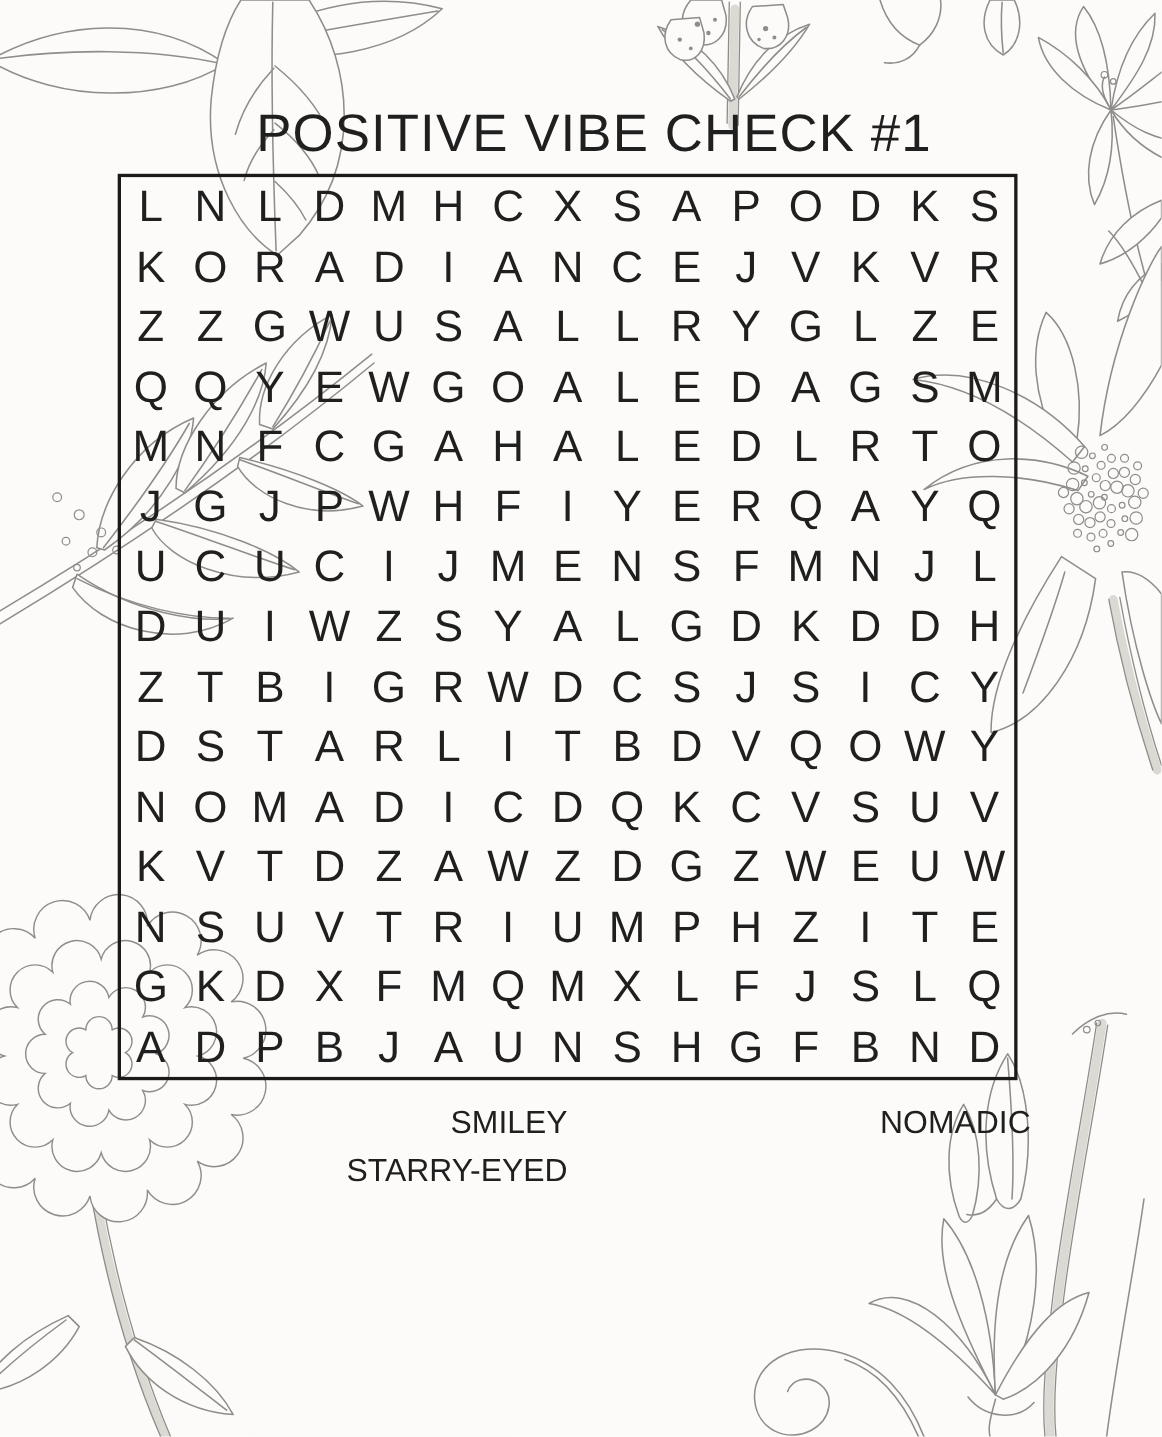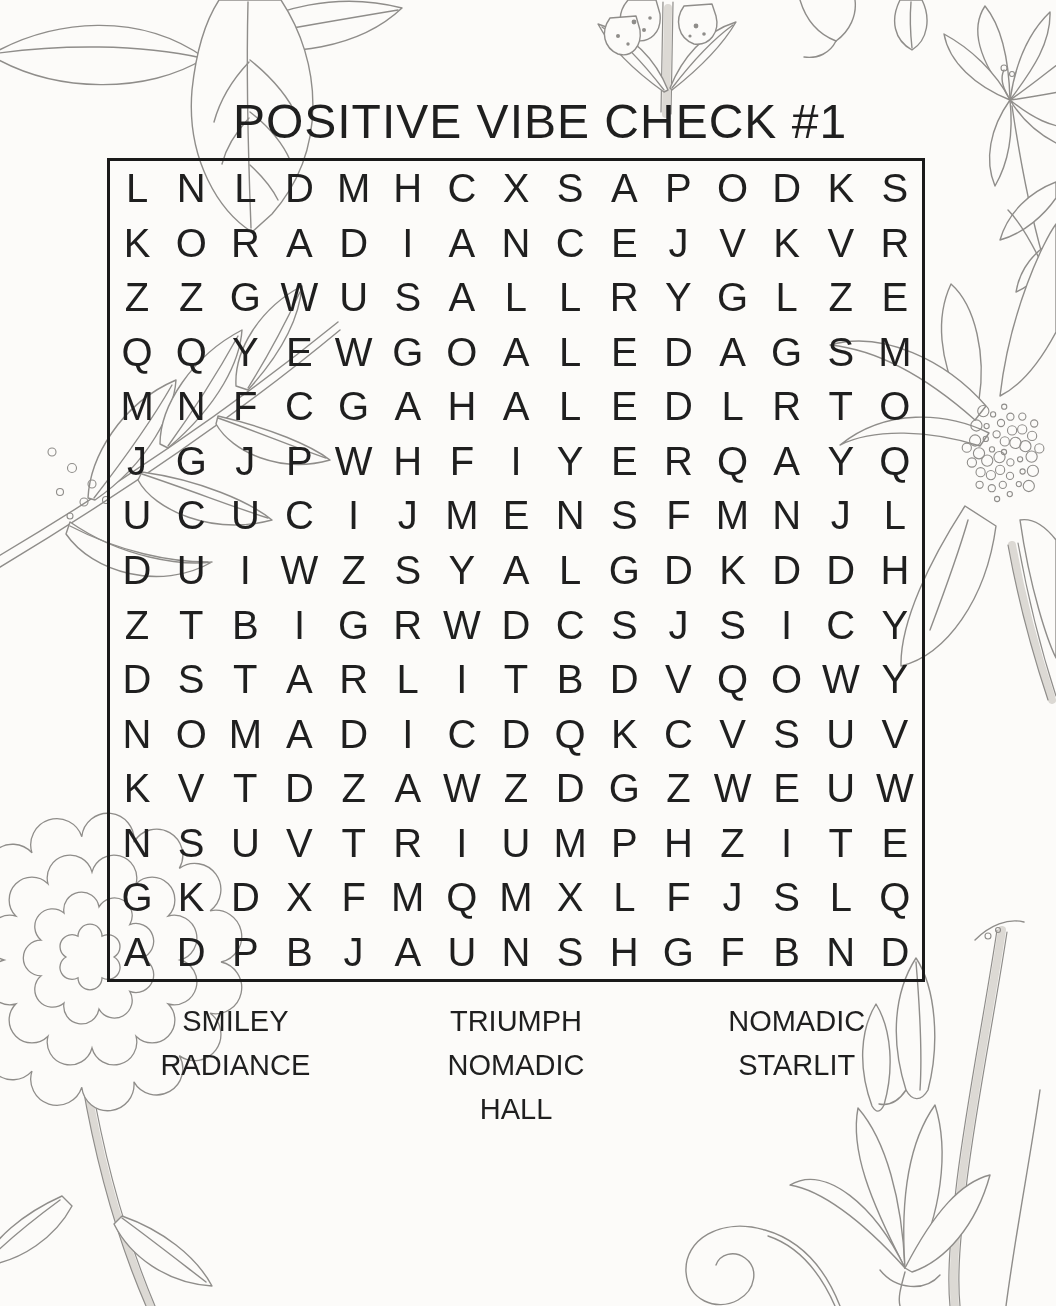--- a/index.html
+++ b/index.html
@@ -22,21 +22,21 @@
     border:3px solid var(--border);
     display:grid;grid-template-columns:repeat(15,1fr);grid-template-rows:repeat(15,1fr);
   }
   .cell{
     display:flex;align-items:center;justify-content:center;
     font-size:40px;line-height:1;color:var(--ink);user-select:none;cursor:pointer;
   }
   .words{
     position:absolute;left:95px;top:999px;width:842px;z-index:2;display:flex;
   }
-  .wcol{flex:1;text-align:center}
+  .wcol{flex:1;text-align:right}
   .word{font-size:29px;line-height:44px;color:var(--ink);white-space:nowrap}
   .st{fill:none;stroke:var(--art);stroke-width:1.4px;stroke-linecap:round;stroke-linejoin:round}
   .fl{fill:var(--bg);stroke:var(--art);stroke-width:1.4px;stroke-linejoin:round}
   .thick{fill:none;stroke:var(--art-light);stroke-width:8px;stroke-linecap:round}
   .thin{fill:none;stroke:var(--art);stroke-width:1.2px;stroke-linecap:round}
   .dot{fill:var(--art);stroke:none}
   .ring{fill:var(--bg);stroke:var(--art);stroke-width:1.3px}
   .stamen{fill:none;stroke:var(--art);stroke-width:1.1px}
 </style>
 </head>
@@ -454,25 +454,19 @@
       <div class="cell">G</div>
       <div class="cell">F</div>
       <div class="cell">B</div>
       <div class="cell">N</div>
       <div class="cell">D</div>
     </div>
 
   <div class="words">
     <div class="wcol">
         <div class="word">SMILEY</div>
-        <div class="word">RADIANCE</div>
-      </div>
-    <div class="wcol">
-        <div class="word">TRIUMPH</div>
-        <div class="word">NOMADIC</div>
-        <div class="word">HALL</div>
+        <div class="word">STARRY-EYED</div>
       </div>
     <div class="wcol">
         <div class="word">NOMADIC</div>
-        <div class="word">STARLIT</div>
       </div>
   </div>
 </div>
 
 </body></html>

